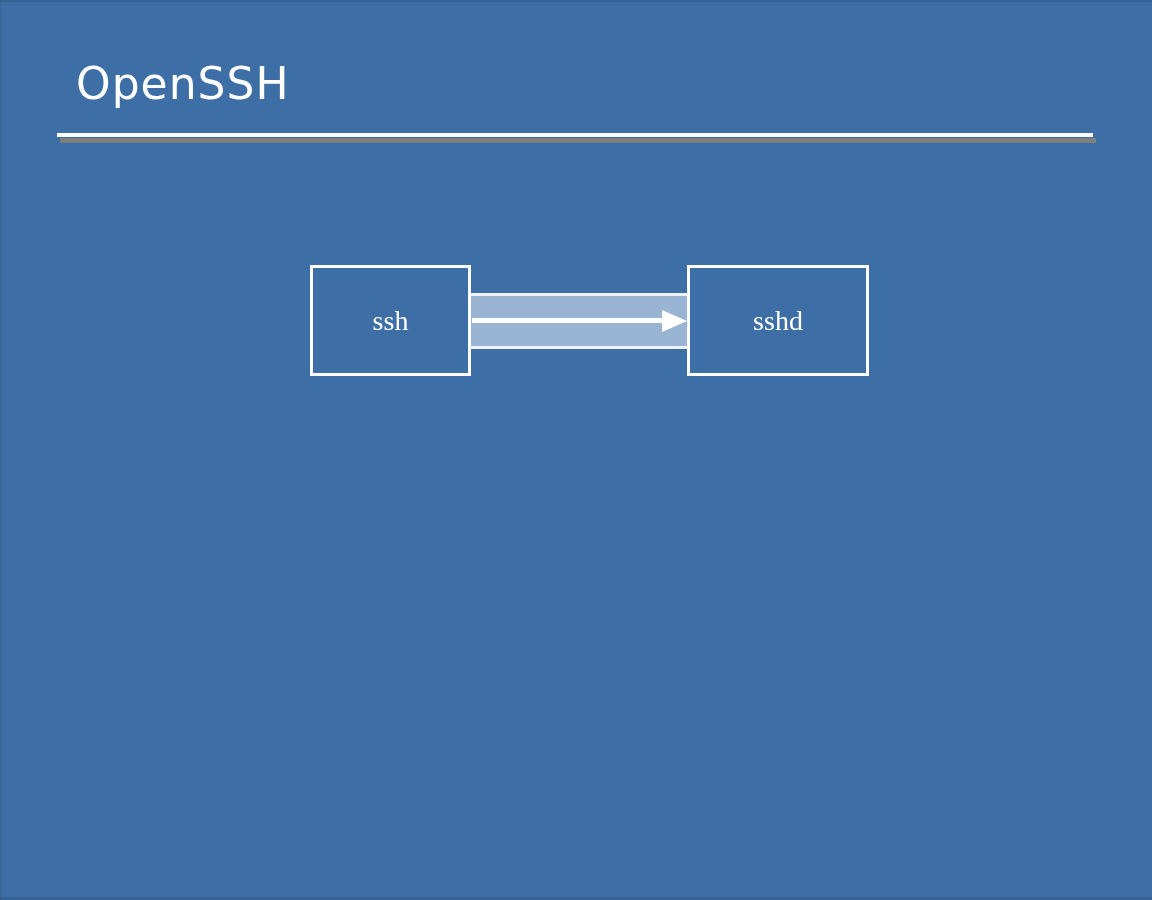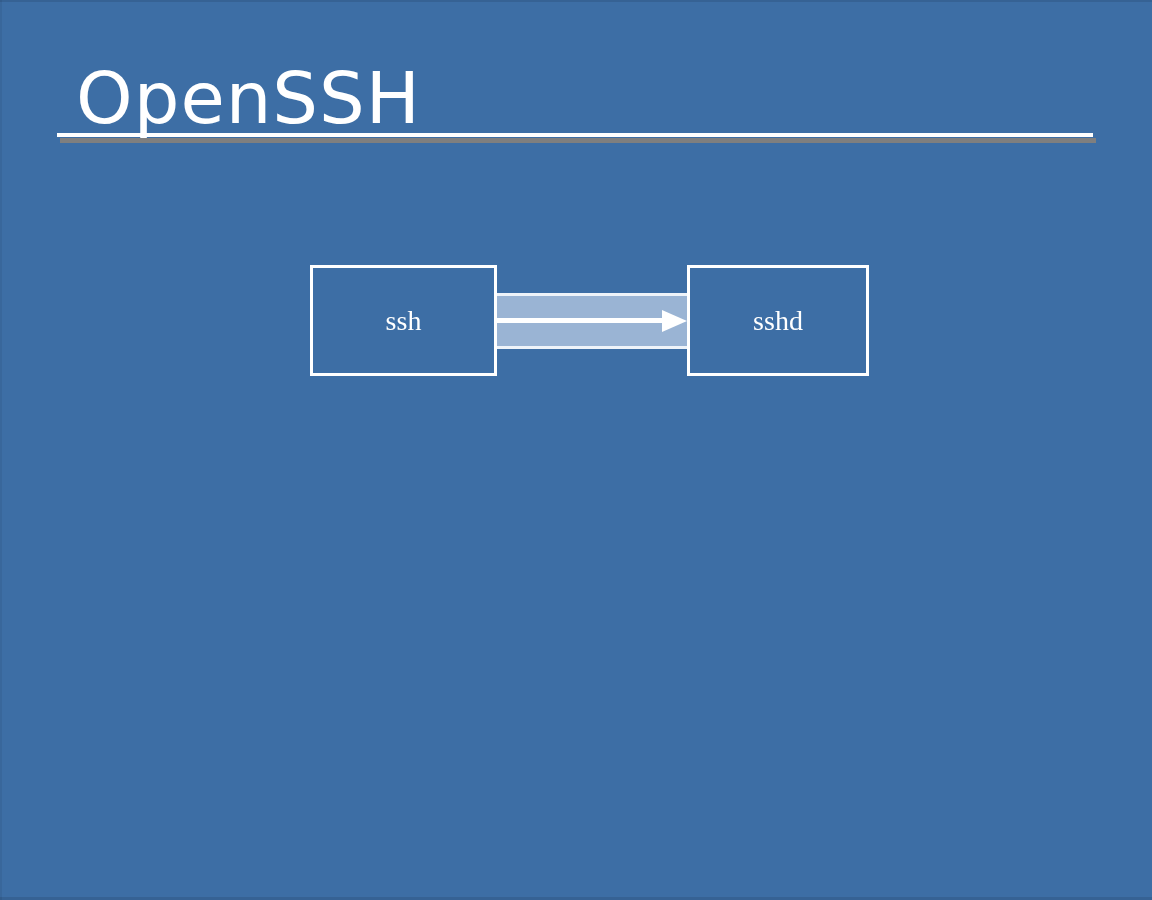--- a/index.html
+++ b/index.html
@@ -26,21 +26,21 @@
                 inset 2px 0 0 rgba(0,0,0,0.06);
     font-family: "Liberation Sans", sans-serif;
   }
 
   .slide-title {
     position: absolute;
     left: 76px;
     top: 62px;
     color: var(--text);
     font-family: "DejaVu Sans", sans-serif;
-    font-size: 72px;
+    font-size: 44px;
     font-weight: 400;
     line-height: 1.0;
     letter-spacing: 1px;
     white-space: nowrap;
   }
 
   .title-rule-shadow {
     position: absolute;
     left: 60px;
     top: 138px;
@@ -91,21 +91,21 @@
   .node-box {
     position: absolute;
     top: 265px;
     height: 111px;
     background: var(--bg);
     border: 3px solid var(--box-border);
     display: flex;
     align-items: center;
     justify-content: center;
   }
-  .node-box.ssh  { left: 310px; width: 187px; }
+  .node-box.ssh  { left: 310px; width: 161px; }
   .node-box.sshd { left: 687px; width: 182px; }
 
   .node-label {
     color: var(--text);
     font-family: "Liberation Serif", serif;
     font-size: 28px;
     font-weight: 400;
     line-height: 1;
   }
 </style>

